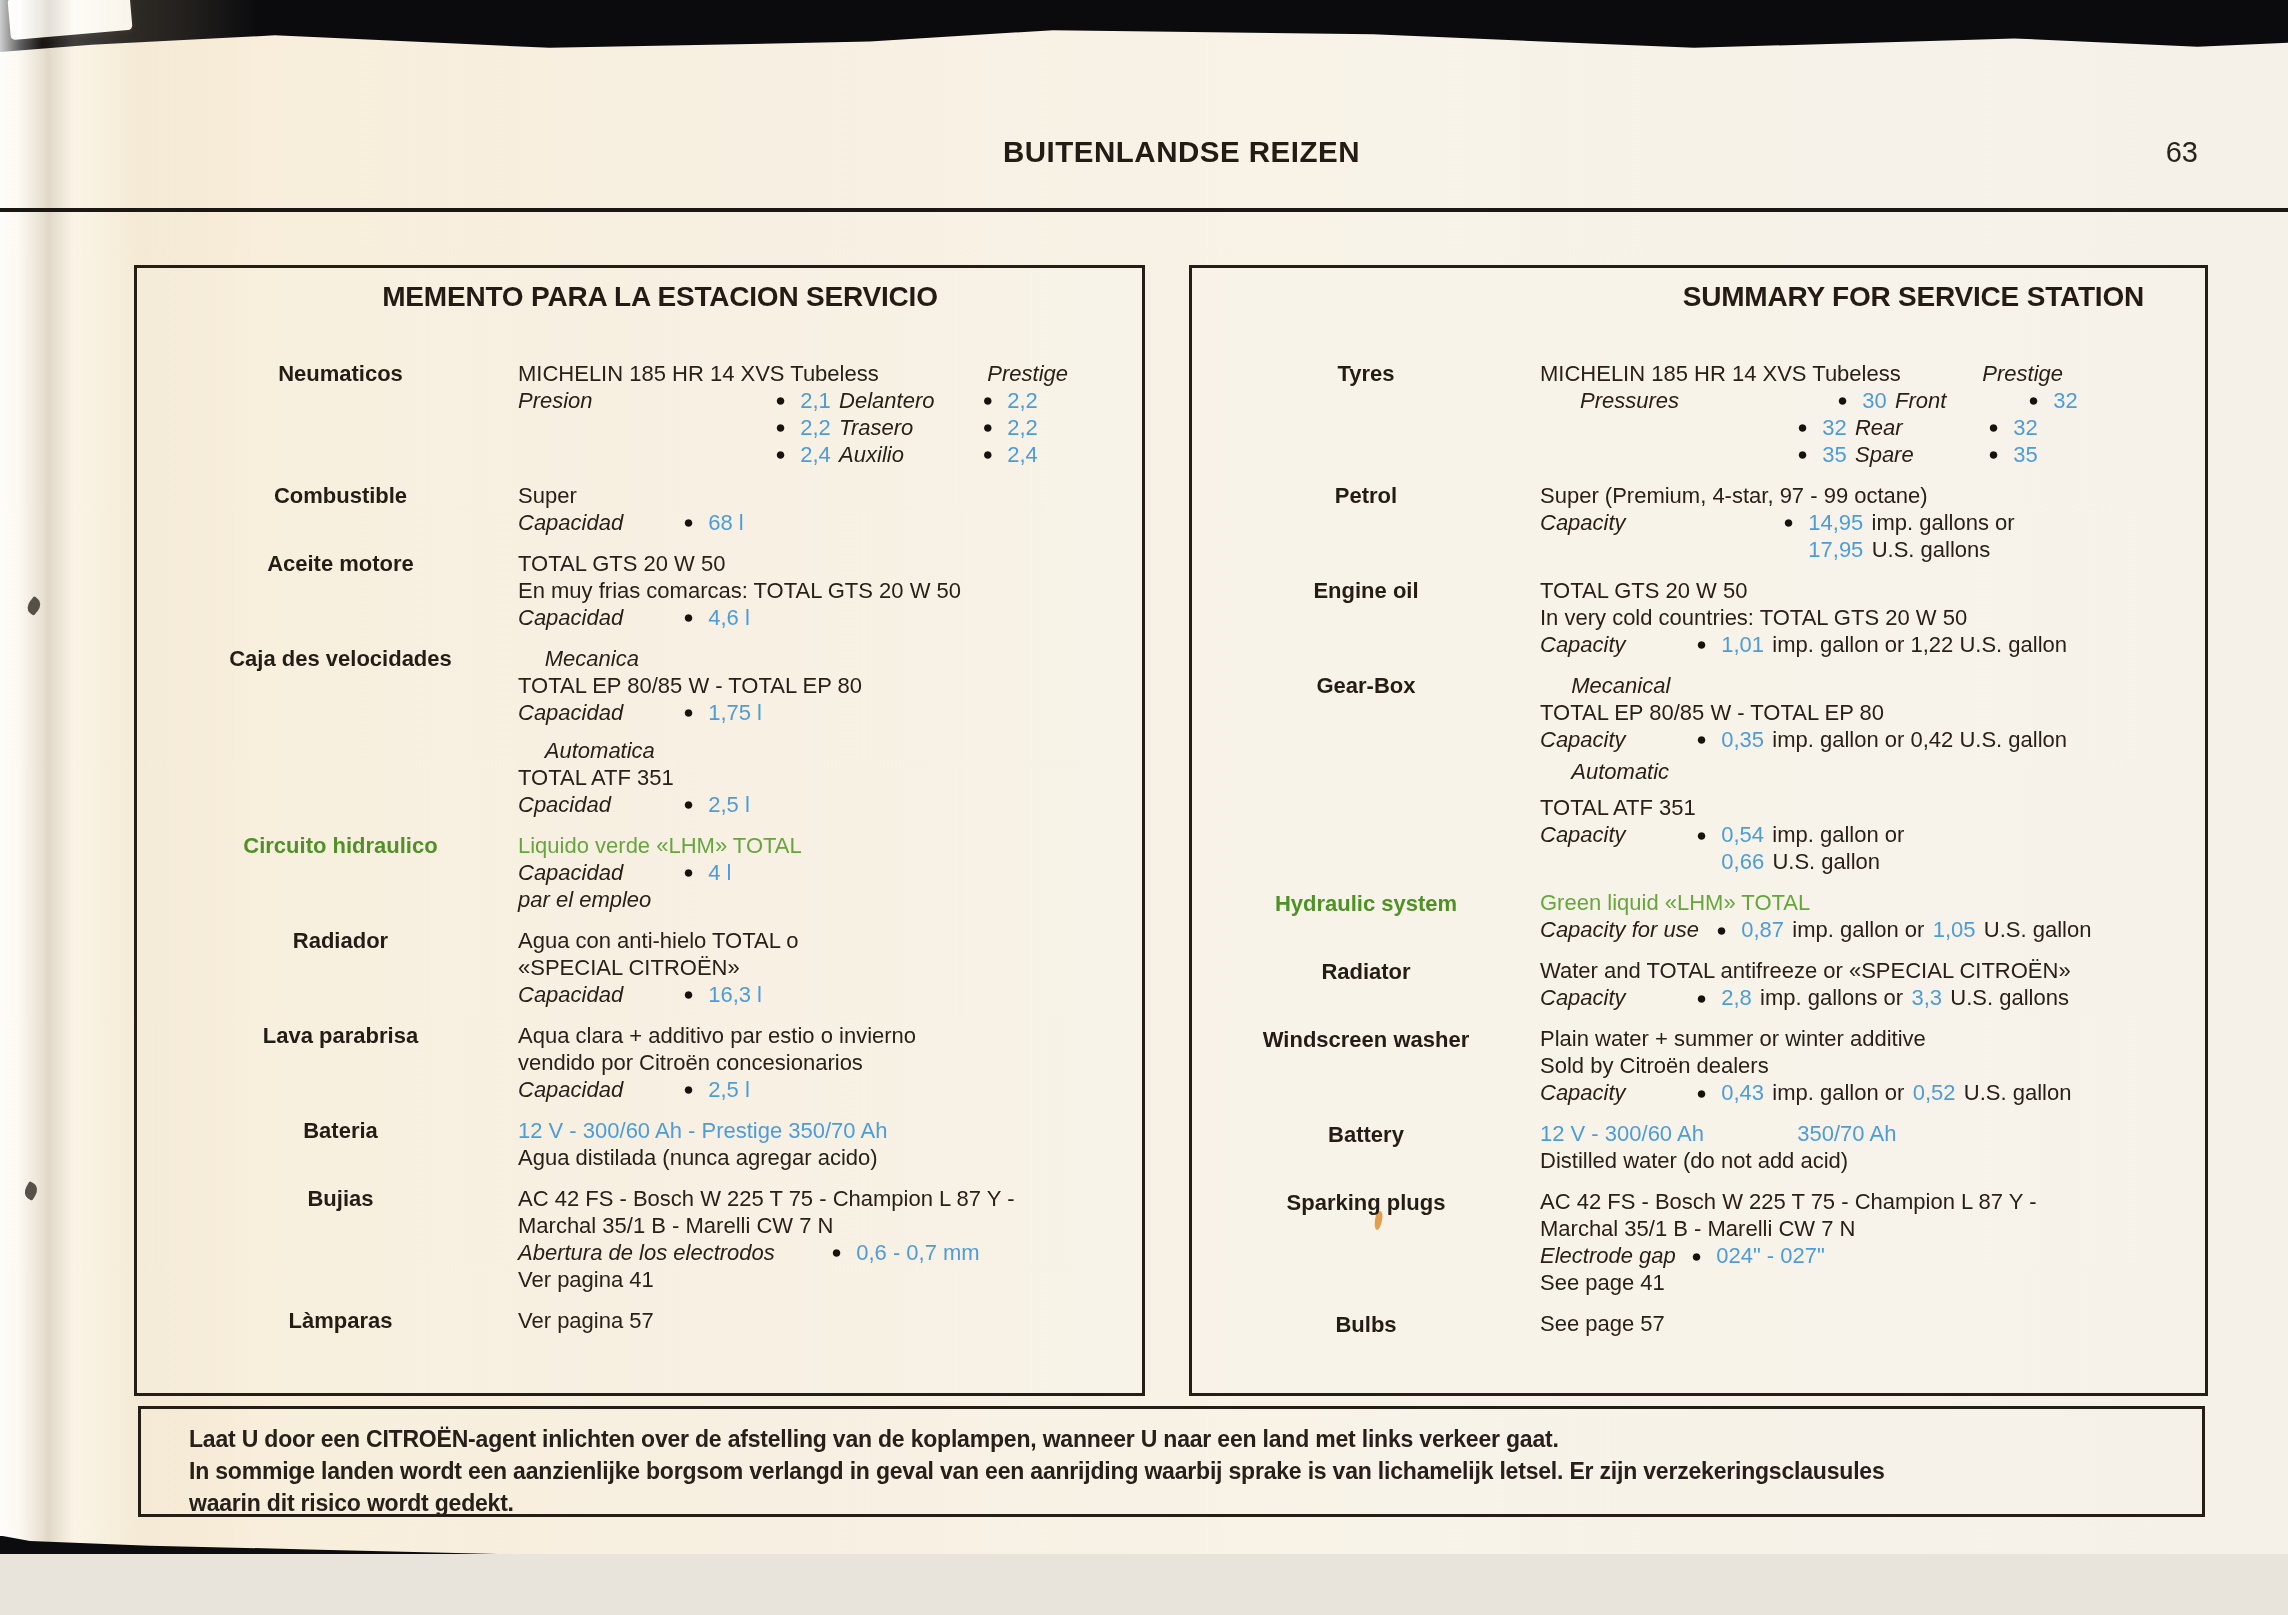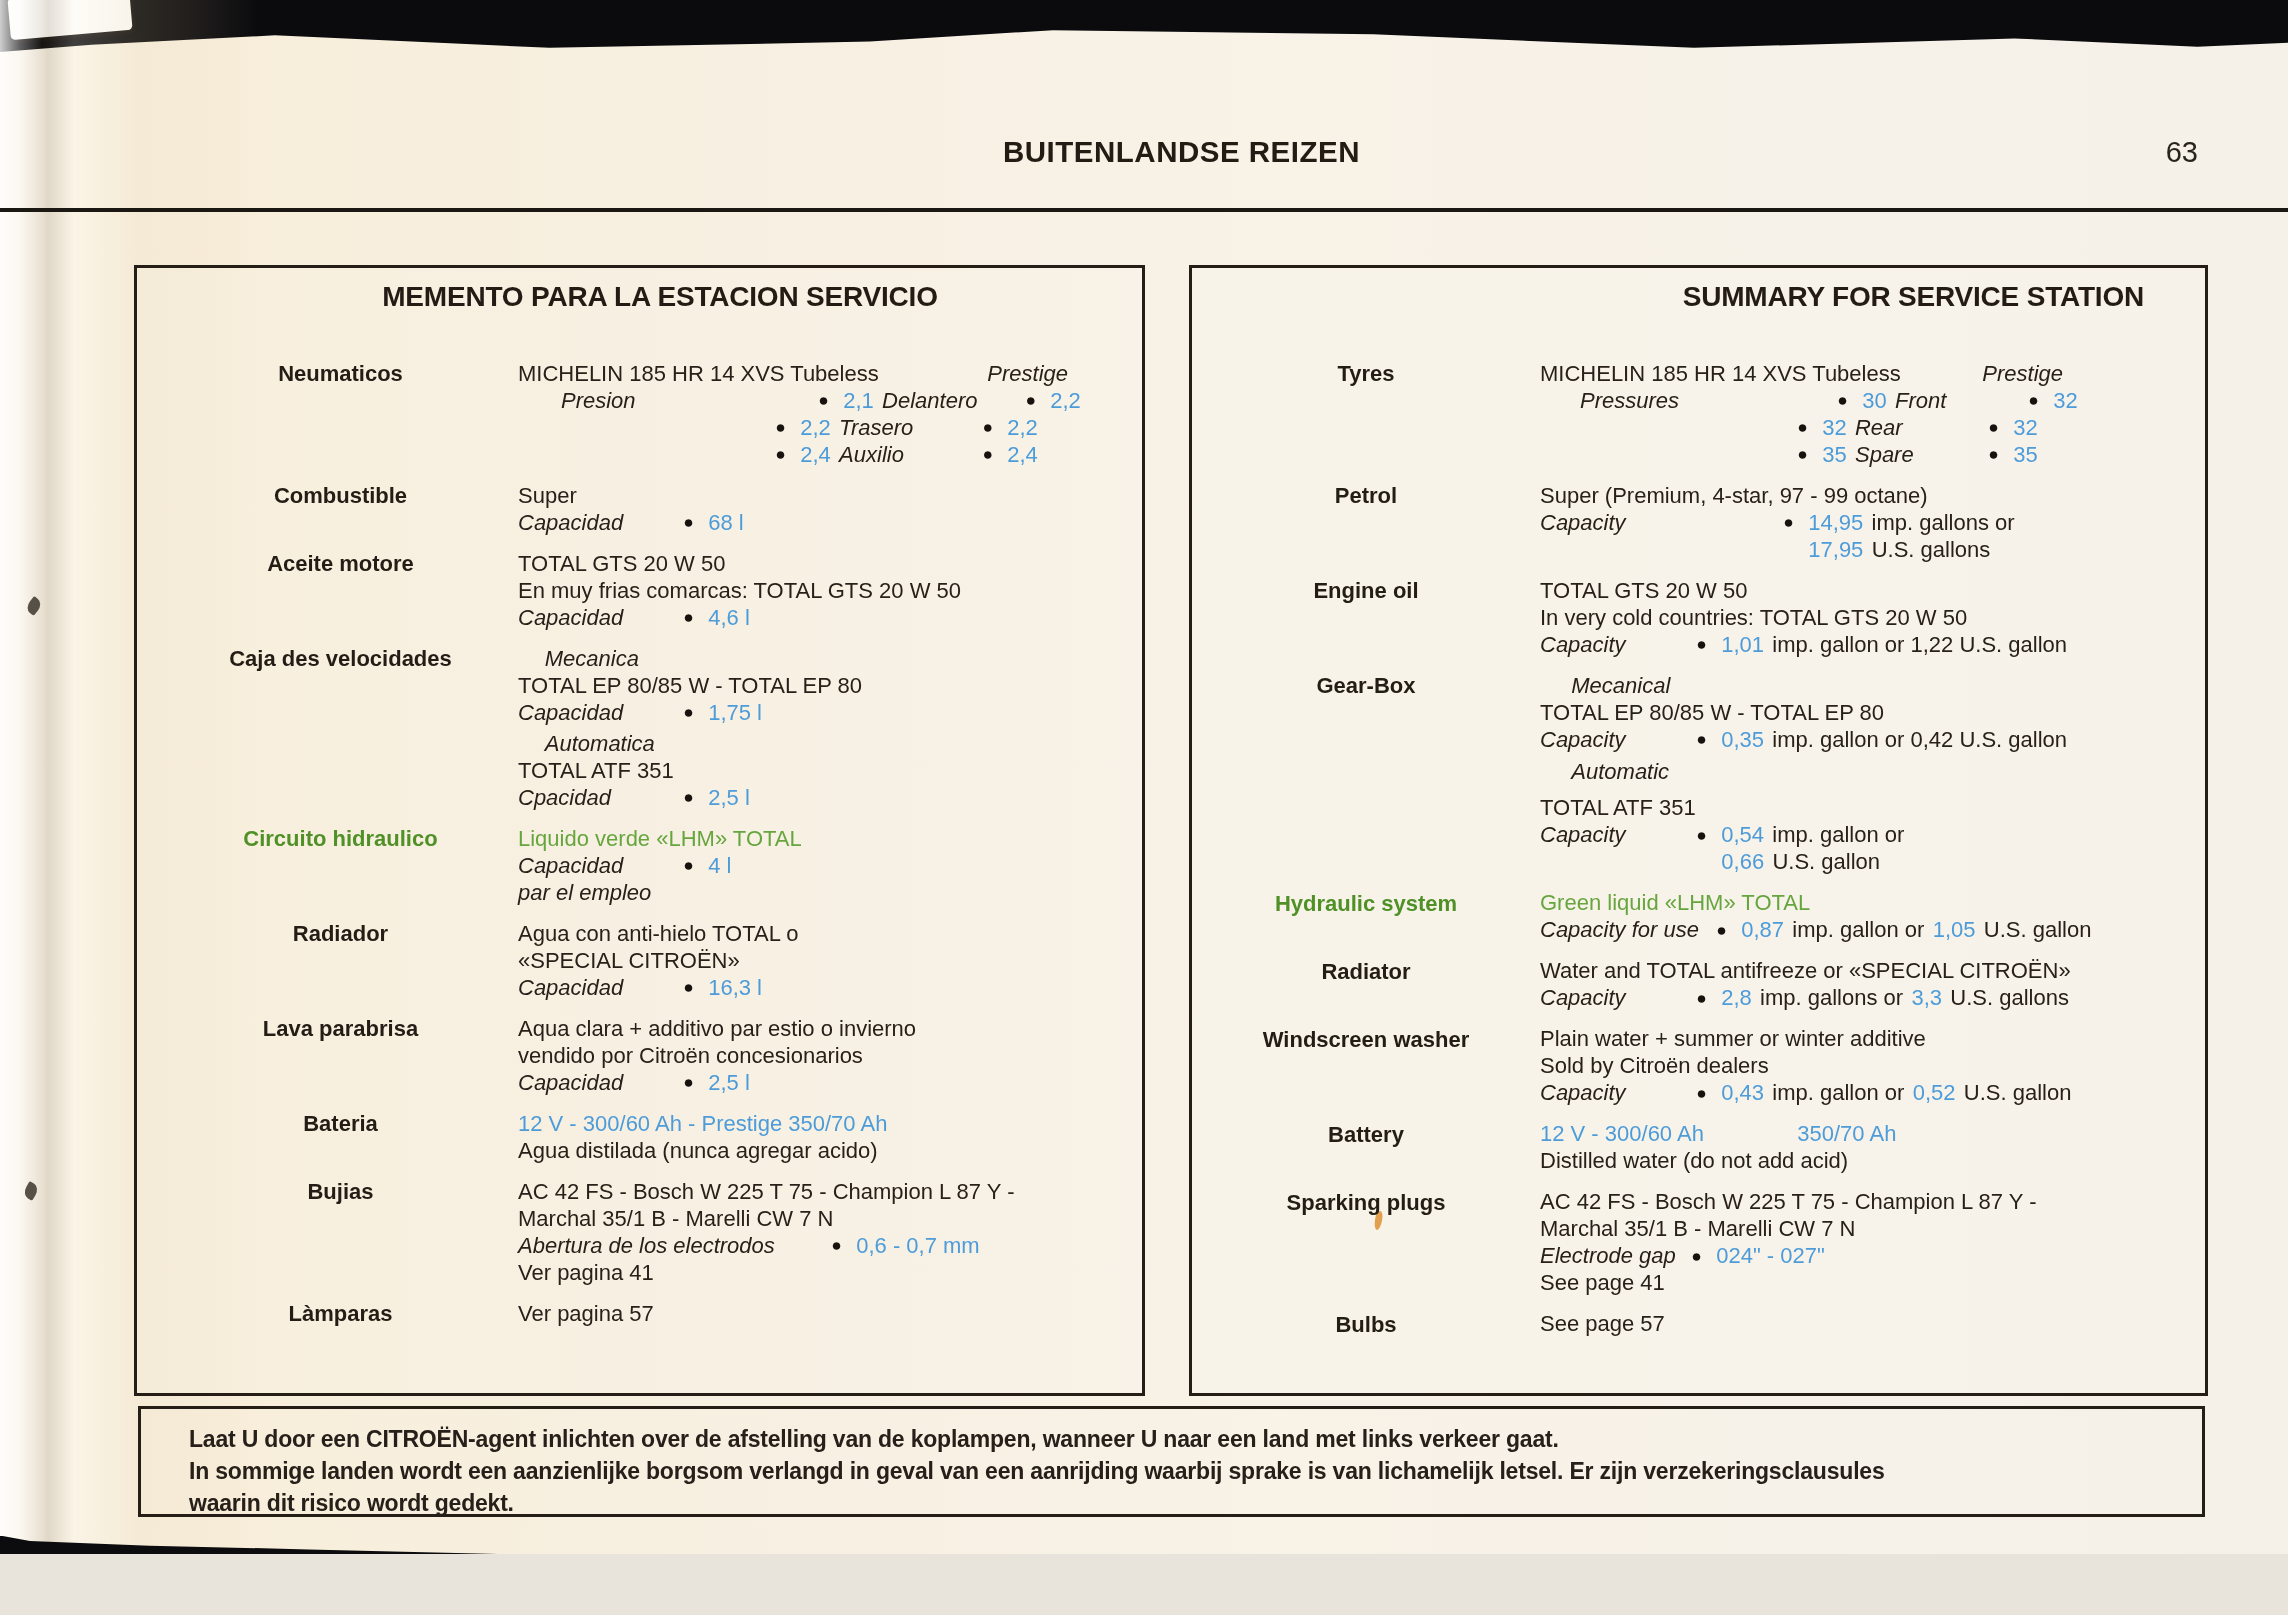--- a/index.html
+++ b/index.html
@@ -111,21 +111,21 @@
   <div class="page-number">63</div>
   <div class="rule"></div>
 
   <div class="box left-box">
     <div class="box-title">MEMENTO PARA LA ESTACION SERVICIO</div>
     <div class="sections" id="left-sections">
         <div class="section">
           <div class="label">Neumaticos</div>
           <div class="rows">
             <div class="line"><span class="seg" style="min-width: 461px;">MICHELIN 185 HR 14 XVS Tubeless</span><span class="seg i">Prestige</span></div>
-            <div class="line"><span class="seg i" style="min-width: 249px; margin-left: 43px;">Presion</span><span class="seg dot">●</span><span class="seg blue">2,1</span><span class="seg i" style="min-width: 135px;">Delantero</span><span class="seg dot">●</span><span class="seg blue">2,2</span></div>
+            <div class="line"><span class="seg i" style="min-width: 249px;">Presion</span><span class="seg dot">●</span><span class="seg blue">2,1</span><span class="seg i" style="min-width: 135px;">Delantero</span><span class="seg dot">●</span><span class="seg blue">2,2</span></div>
             <div class="line"><span class="seg" style="min-width: 249px;"></span><span class="seg dot">●</span><span class="seg blue">2,2</span><span class="seg i" style="min-width: 135px;">Trasero</span><span class="seg dot">●</span><span class="seg blue">2,2</span></div>
             <div class="line"><span class="seg" style="min-width: 249px;"></span><span class="seg dot">●</span><span class="seg blue">2,4</span><span class="seg i" style="min-width: 135px;">Auxilio</span><span class="seg dot">●</span><span class="seg blue">2,4</span></div>
           </div>
         </div>
         <div class="section">
           <div class="label">Combustible</div>
           <div class="rows">
             <div class="line"><span class="seg">Super</span></div>
             <div class="line"><span class="seg i" style="min-width: 157px;">Capacidad</span><span class="seg dot">●</span><span class="seg blue">68 l</span></div>
           </div>
@@ -137,21 +137,21 @@
             <div class="line"><span class="seg">En muy frias comarcas: TOTAL GTS 20 W 50</span></div>
             <div class="line"><span class="seg i" style="min-width: 157px;">Capacidad</span><span class="seg dot">●</span><span class="seg blue">4,6 l</span></div>
           </div>
         </div>
         <div class="section">
           <div class="label">Caja des velocidades</div>
           <div class="rows">
             <div class="line"><span class="seg" style="min-width: 18.5px;"></span><span class="seg i">Mecanica</span></div>
             <div class="line"><span class="seg">TOTAL EP 80/85 W - TOTAL EP 80</span></div>
             <div class="line"><span class="seg i" style="min-width: 157px;">Capacidad</span><span class="seg dot">●</span><span class="seg blue">1,75 l</span></div>
-            <div class="line" style="margin-top: 4px; text-align: center;"><span class="seg" style="min-width: 18.5px;"></span><span class="seg i">Automatica</span></div>
+            <div class="line" style="margin-top: 11px; text-align: center;"><span class="seg" style="min-width: 18.5px;"></span><span class="seg i">Automatica</span></div>
             <div class="line"><span class="seg">TOTAL ATF 351</span></div>
             <div class="line"><span class="seg i" style="min-width: 157px;">Cpacidad</span><span class="seg dot">●</span><span class="seg blue">2,5 l</span></div>
           </div>
         </div>
         <div class="section">
           <div class="label green">Circuito hidraulico</div>
           <div class="rows">
             <div class="line"><span class="seg green">Liquido verde «LHM» TOTAL</span></div>
             <div class="line"><span class="seg i" style="min-width: 157px;">Capacidad</span><span class="seg dot">●</span><span class="seg blue">4 l</span></div>
             <div class="line"><span class="seg i">par el empleo</span></div>

